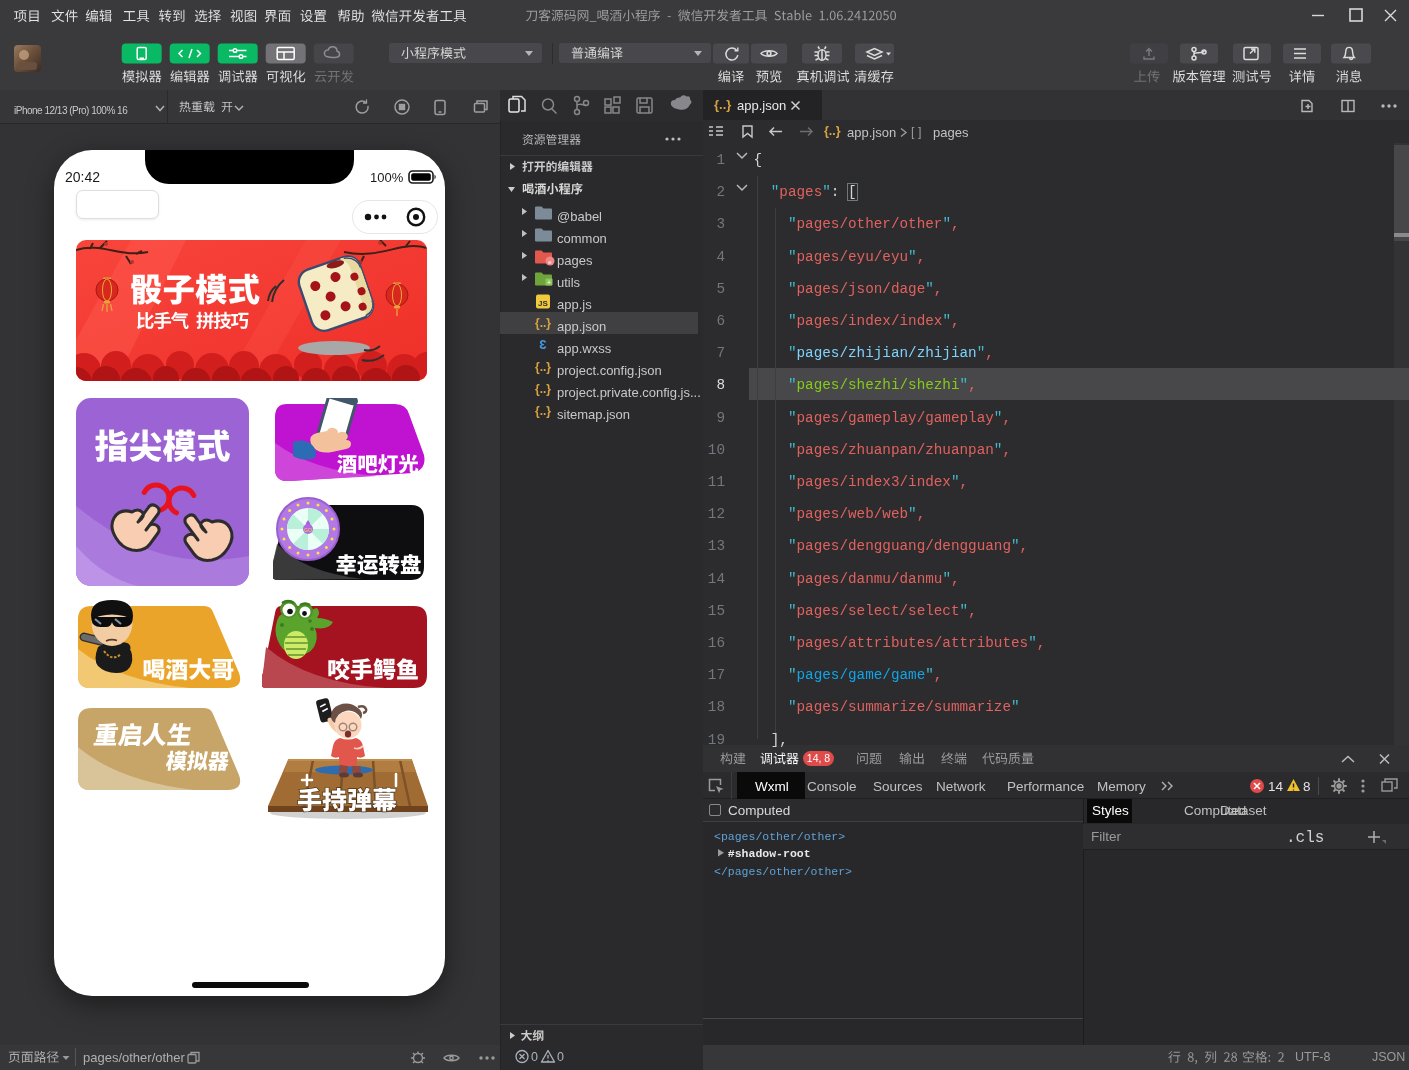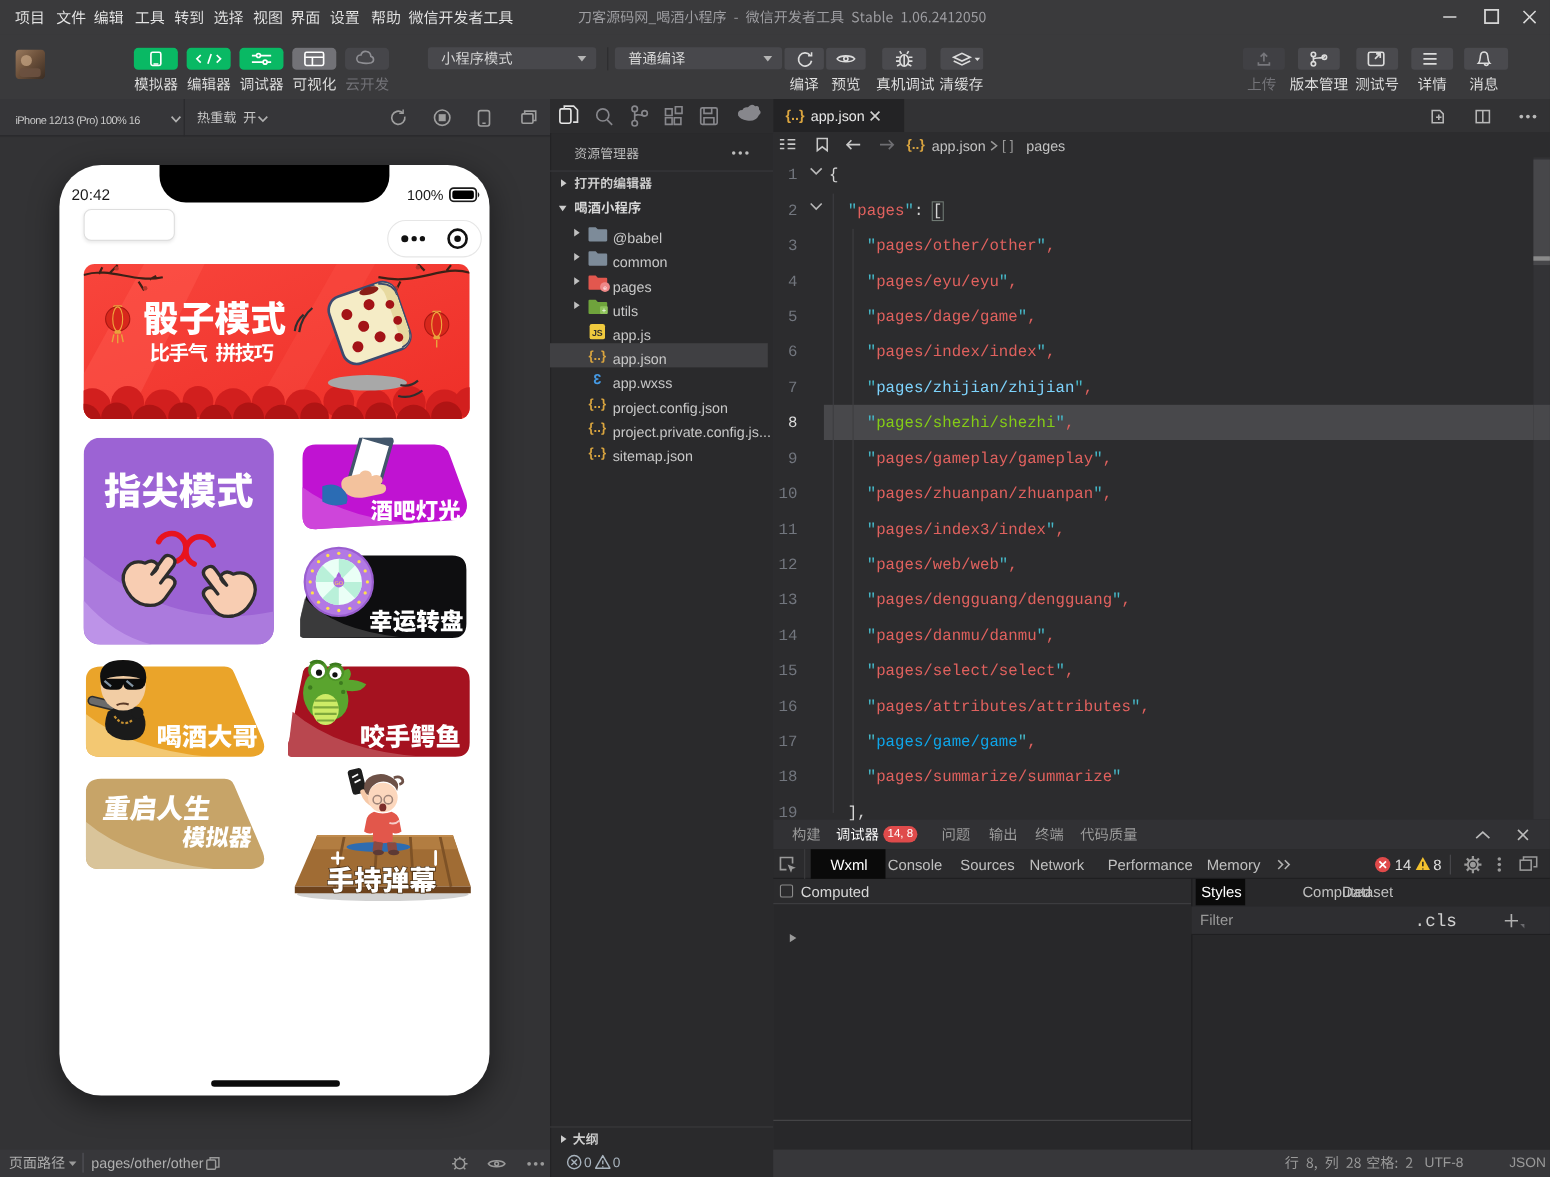--- a/index.html
+++ b/index.html
@@ -581,21 +581,21 @@
 <svg class="abs" style="left:734px;top:150px;z-index:5" width="16" height="70">
       <g fill="none" stroke="#b8b8b8" stroke-width="1.5">
         <path d="M3,3 l5,5 5,-5"></path>
         <path d="M3,35 l5,5 5,-5"></path>
       </g>
     </svg>
 <div class="abs" style="left:753.6px;top:144px;font-family:'Liberation Mono',monospace;font-size:14.3px;line-height:32.2px;white-space:pre;z-index:5"><span style="color:#d4d4d4">{</span>
 <span style="color:#d4d4d4">  </span><span style="color:#46b8c8">"</span><span style="color:#e0615e">pages</span><span style="color:#46b8c8">"</span><span style="color:#d4d4d4">: </span><span style="color:#d4d4d4;outline:1px solid #707a74">[</span>
 <span style="color:#d4d4d4">    </span><span style="color:#46b8c8">"</span><span style="color:#e0615e">pages/other/other</span><span style="color:#46b8c8">"</span><span style="color:#e0615e">,</span>
 <span style="color:#d4d4d4">    </span><span style="color:#46b8c8">"</span><span style="color:#e0615e">pages/eyu/eyu</span><span style="color:#46b8c8">"</span><span style="color:#e0615e">,</span>
-<span style="color:#d4d4d4">    </span><span style="color:#46b8c8">"</span><span style="color:#e0615e">pages/dage/game</span><span style="color:#46b8c8">"</span><span style="color:#e0615e">,</span>
+<span style="color:#d4d4d4">    </span><span style="color:#46b8c8">"</span><span style="color:#e0615e">pages/json/dage</span><span style="color:#46b8c8">"</span><span style="color:#e0615e">,</span>
 <span style="color:#d4d4d4">    </span><span style="color:#46b8c8">"</span><span style="color:#e0615e">pages/index/index</span><span style="color:#46b8c8">"</span><span style="color:#e0615e">,</span>
 <span style="color:#d4d4d4">    </span><span style="color:#46b8c8">"</span><span style="color:#7dd3fc">pages/zhijian/zhijian</span><span style="color:#46b8c8">"</span><span style="color:#e0615e">,</span>
 <span style="color:#d4d4d4">    </span><span style="color:#46b8c8">"</span><span style="color:#84cc16">pages/shezhi/shezhi</span><span style="color:#46b8c8">"</span><span style="color:#e0615e">,</span>
 <span style="color:#d4d4d4">    </span><span style="color:#46b8c8">"</span><span style="color:#e0615e">pages/gameplay/gameplay</span><span style="color:#46b8c8">"</span><span style="color:#e0615e">,</span>
 <span style="color:#d4d4d4">    </span><span style="color:#46b8c8">"</span><span style="color:#e0615e">pages/zhuanpan/zhuanpan</span><span style="color:#46b8c8">"</span><span style="color:#e0615e">,</span>
 <span style="color:#d4d4d4">    </span><span style="color:#46b8c8">"</span><span style="color:#e0615e">pages/index3/index</span><span style="color:#46b8c8">"</span><span style="color:#e0615e">,</span>
 <span style="color:#d4d4d4">    </span><span style="color:#46b8c8">"</span><span style="color:#e0615e">pages/web/web</span><span style="color:#46b8c8">"</span><span style="color:#e0615e">,</span>
 <span style="color:#d4d4d4">    </span><span style="color:#46b8c8">"</span><span style="color:#e0615e">pages/dengguang/dengguang</span><span style="color:#46b8c8">"</span><span style="color:#e0615e">,</span>
 <span style="color:#d4d4d4">    </span><span style="color:#46b8c8">"</span><span style="color:#e0615e">pages/danmu/danmu</span><span style="color:#46b8c8">"</span><span style="color:#e0615e">,</span>
 <span style="color:#d4d4d4">    </span><span style="color:#46b8c8">"</span><span style="color:#e0615e">pages/select/select</span><span style="color:#46b8c8">"</span><span style="color:#e0615e">,</span>
@@ -669,20 +669,23 @@
       <g fill="none" stroke="#9a9a9a" stroke-width="1.4">
         <rect x="2" y="5" width="10" height="9"></rect>
         <path d="M5,5 v-3 h12 v9 h-3"></path>
       </g>
     </svg>
 
 <div class="abs" style="left:703px;top:799px;width:380px;height:23px;background:#2b2b2d;border-bottom:1px solid #3f3f42"></div>
 <div class="abs" style="left:709px;top:804px;width:12px;height:12px;border:1.4px solid #8a8a8a;border-radius:2px"></div>
 <div class="abs" style="left:728px;top:803px;font-size:13.5px;color:#d8d8d8">Computed</div>
 
+<div class="abs" style="left:714px;top:828px;font-family:'Liberation Mono',monospace;font-size:11.5px;line-height:17.4px;color:#5ea1d6;white-space:pre"><span>&lt;pages/other/other&gt;</span>
+<span style="color:#e8e8e8;font-weight:bold">  #shadow-root</span>
+<span>&lt;/pages/other/other&gt;</span></div>
 <svg class="abs" style="left:716px;top:847px" width="10" height="11">
       <path d="M2,2 l6,3.8 -6,3.8 z" fill="#9a9a9a"></path>
     </svg>
 
 <div class="abs" style="left:703px;top:1018px;width:380px;height:1px;background:#47474a"></div>
 
 <div class="abs" style="left:1083px;top:799px;width:326px;height:246px;background:#28282a;border-left:1px solid #1c1c1e"></div>
 <div class="abs" style="left:1087px;top:799px;width:45px;height:24px;background:#0a0a0a"></div>
 <div class="abs" style="left:1092px;top:803px;font-size:13.5px;color:#fff">Styles</div>
 <div class="abs" style="left:1184px;top:803px;font-size:13.5px;color:#c0c0c0">Computed</div>

